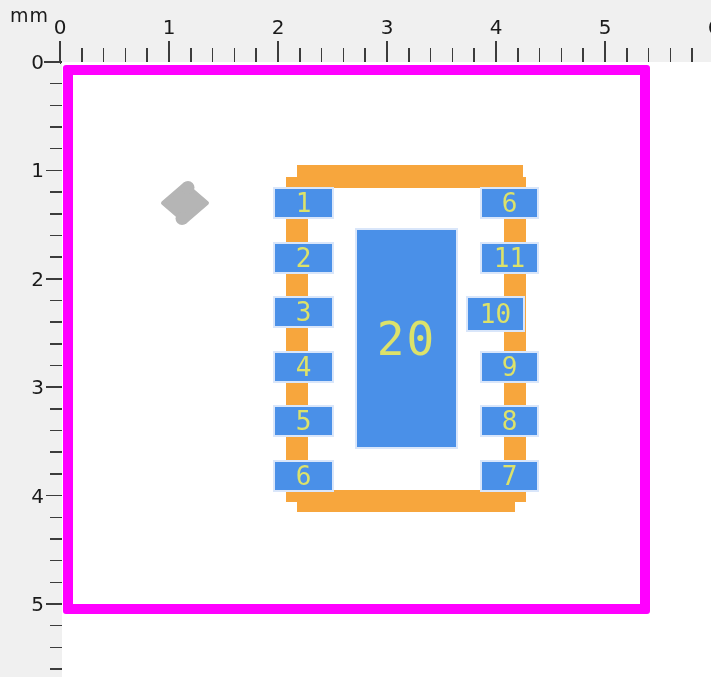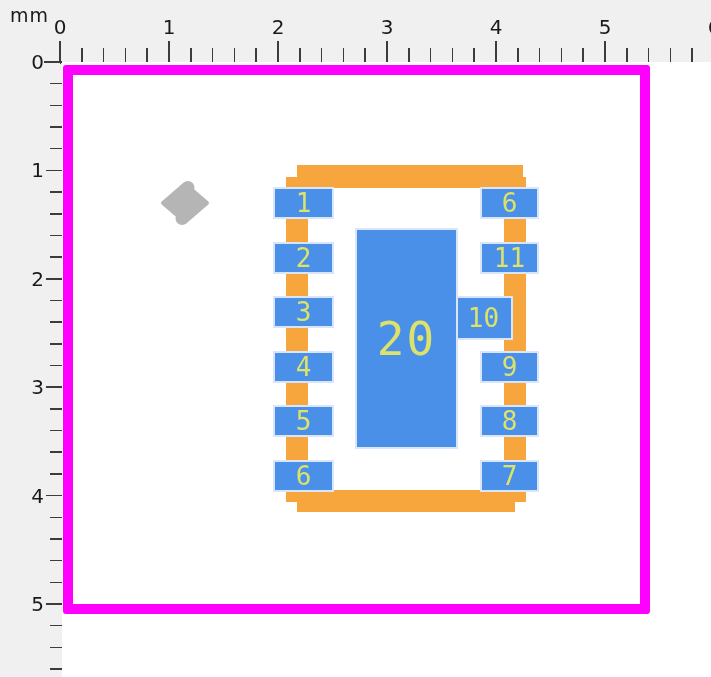--- a/index.html
+++ b/index.html
@@ -176,21 +176,21 @@
       </div>
       <div class="pad side" style="left: 275px; top: 462px; width: 57px; height: 28px;">
         <span>6</span>
       </div>
       <div class="pad side" style="left: 482px; top: 189px; width: 55px; height: 28px;">
         <span>6</span>
       </div>
       <div class="pad side" style="left: 482px; top: 244px; width: 55px; height: 28px;">
         <span>11</span>
       </div>
-      <div class="pad side" style="left: 456px; top: 298px; width: 55px; height: 40px;">
+      <div class="pad side" style="left: 468px; top: 298px; width: 55px; height: 32px;">
         <span>10</span>
       </div>
       <div class="pad side" style="left: 482px; top: 353px; width: 55px; height: 28px;">
         <span>9</span>
       </div>
       <div class="pad side" style="left: 482px; top: 407px; width: 55px; height: 28px;">
         <span>8</span>
       </div>
       <div class="pad side" style="left: 482px; top: 462px; width: 55px; height: 28px;">
         <span>7</span>

